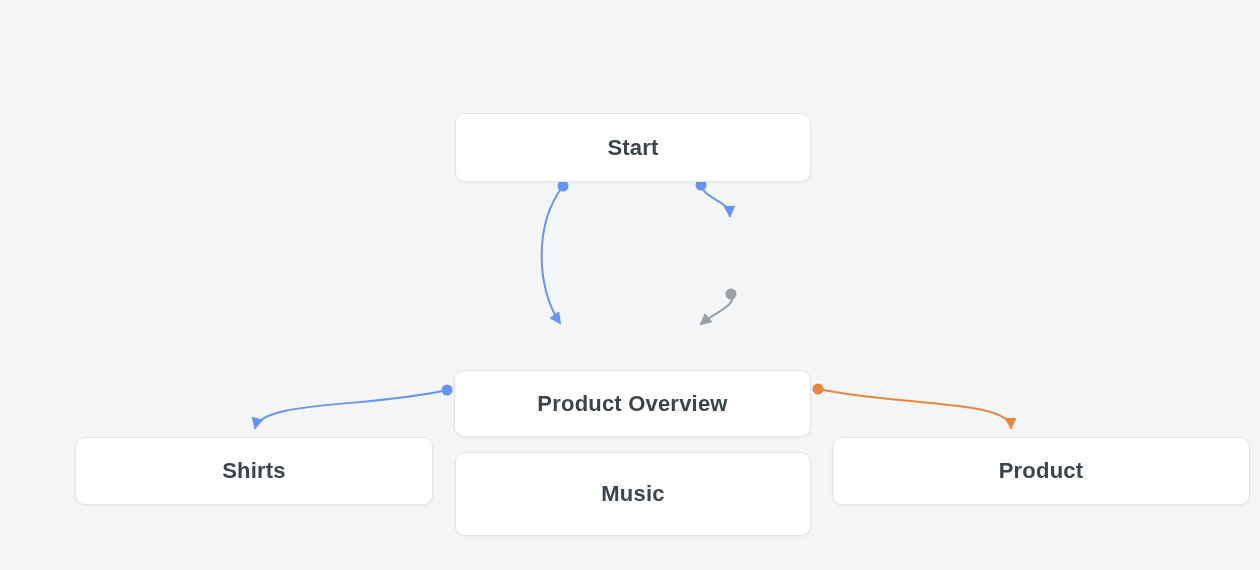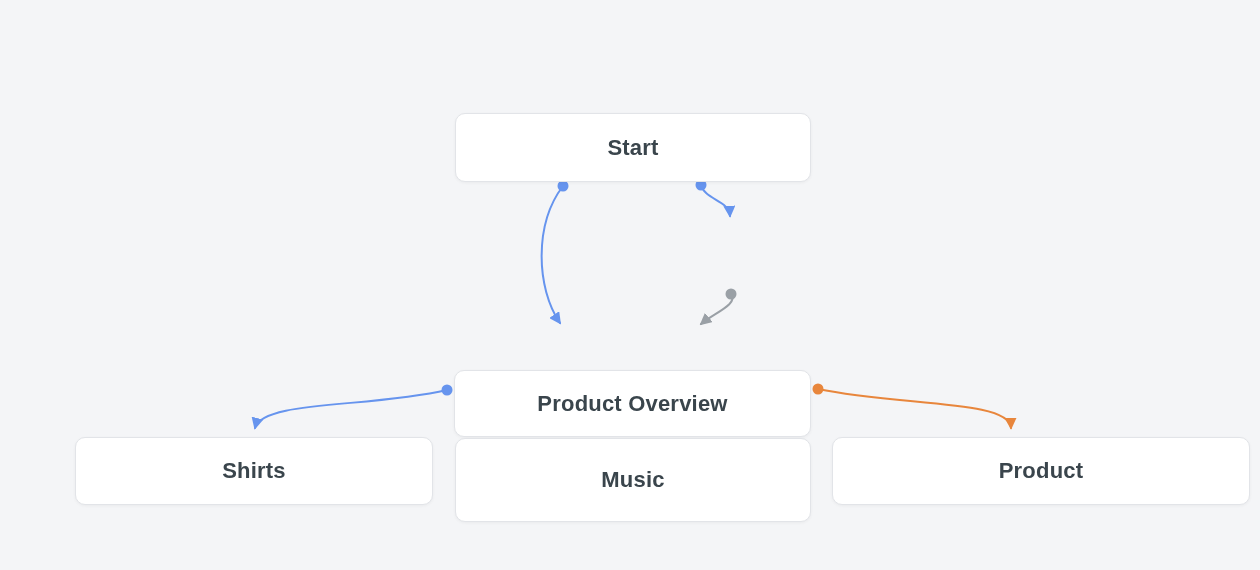--- a/index.html
+++ b/index.html
@@ -77,20 +77,20 @@
 
   <div class="node" style="left: 455px; top: 113px; width: 356px; height: 69px; background: rgb(255, 255, 255); border-color: rgb(226, 228, 232);">
     <span class="node-label" style="color: rgb(58, 69, 76);">Start</span>
   </div>
   <div class="node" style="left: 454px; top: 330px; width: 357px; height: 67px; background: rgb(255, 255, 255); border-color: rgb(226, 228, 232); margin-top: 40px;">
     <span class="node-label" style="color: rgb(58, 69, 76);">Product Overview</span>
   </div>
   <div class="node" style="left: 75px; top: 437px; width: 358px; height: 68px; background: rgb(255, 255, 255); border-color: rgb(226, 228, 232);">
     <span class="node-label" style="color: rgb(58, 69, 76);">Shirts</span>
   </div>
-  <div class="node" style="left: 455px; top: 438px; width: 356px; height: 84px; background: rgb(255, 255, 255); border-color: rgb(226, 228, 232);">
+  <div class="node" style="left: 455px; top: 452px; width: 356px; height: 84px; background: rgb(255, 255, 255); border-color: rgb(226, 228, 232);">
     <span class="node-label" style="color: rgb(58, 69, 76);">Music</span>
   </div>
   <div class="node" style="left: 832px; top: 437px; width: 418px; height: 68px; background: rgb(255, 255, 255); border-color: rgb(226, 228, 232);">
     <span class="node-label" style="color: rgb(58, 69, 76);">Product</span>
   </div>
 
 </div>
 
 </body></html>

